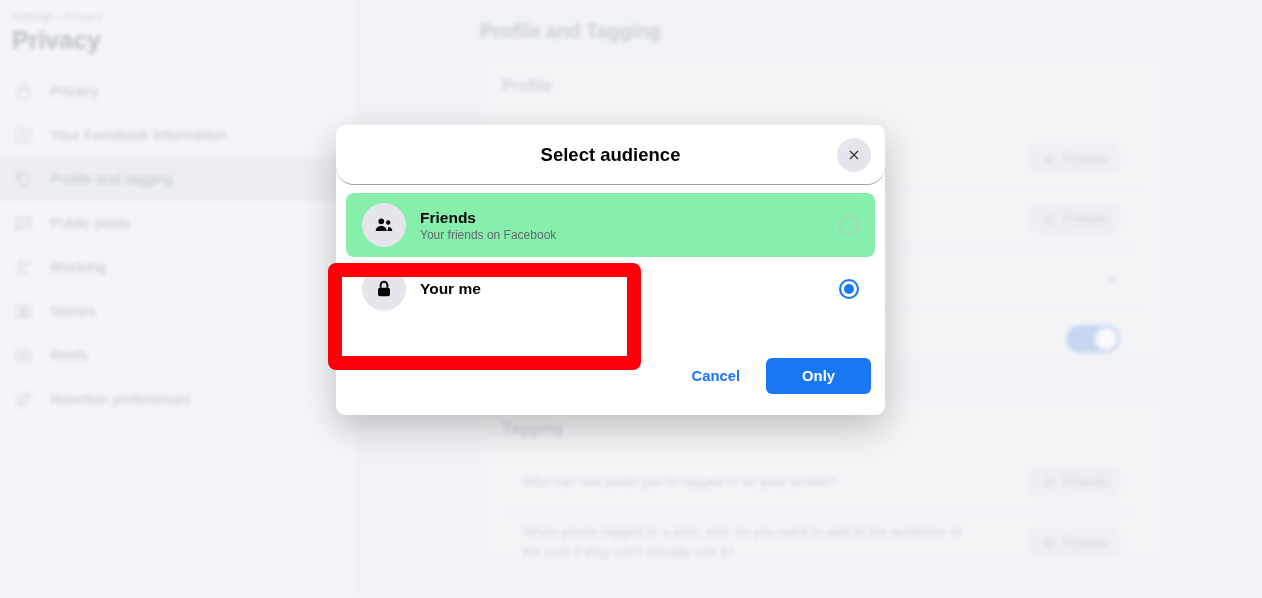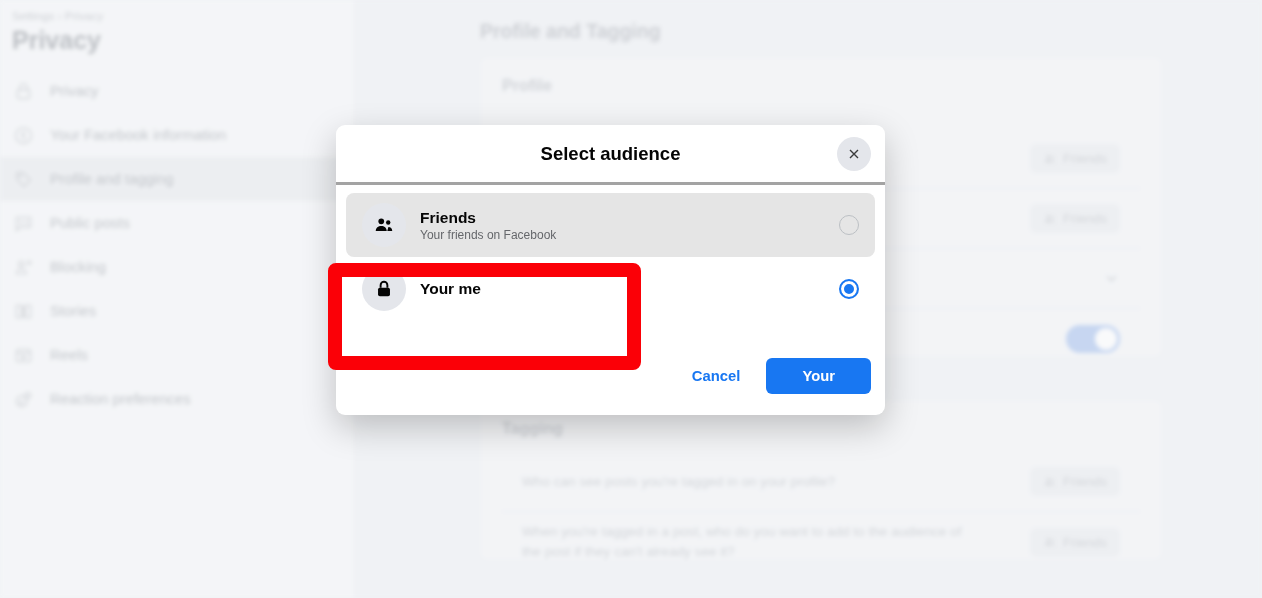--- a/index.html
+++ b/index.html
@@ -95,38 +95,39 @@
   .modal {
     position: absolute; left: 336px; top: 125px;
     width: 549px; height: 290px;
     background: #fff; border-radius: 9px;
     box-shadow: 0 12px 34px rgba(0,0,0,.22);
     overflow: hidden;
   }
   .modal-head {
     position: relative; height: 60px;
     display: flex; align-items: center; justify-content: center;
-    border-bottom: 3px solid #a3a3a3;
+    border-bottom: 1px solid #a3a3a3;
+    border-radius: 18px;
   }
   .modal-title { font-size: 18.5px; font-weight: bold; color: #050505; }
   .close-btn {
     position: absolute; right: 14px; top: 50%; transform: translateY(-50%);
     width: 34px; height: 34px; border-radius: 50%;
     background: #e4e6eb; display: flex; align-items: center; justify-content: center;
     cursor: pointer;
   }
   .close-btn svg { width: 16px; height: 16px; stroke: #3a3b3c; stroke-width: 2.1; }
 
   .opt-list { padding: 8px 0 0 0; }
   .opt {
     display: flex; align-items: center; gap: 14px;
     height: 64px; margin: 0 10px; padding: 0 16px;
     border-radius: 8px; cursor: pointer;
   }
-  .opt.hl { background: #e5e5e5; }
+  .opt.hl { background: #86efac; }
   .opt-ico {
     width: 44px; height: 44px; flex: 0 0 44px; border-radius: 50%;
     background: #e4e6eb; display: flex; align-items: center; justify-content: center;
   }
   .opt-ico svg { width: 22px; height: 22px; fill: #050505; }
   .opt-text { flex: 1 1 auto; }
   .opt-label { font-size: 15.5px; font-weight: bold; color: #050505; }
   .opt-sub { font-size: 12px; color: #65676b; margin-top: 1px; }
   .radio {
     width: 20px; height: 20px; border-radius: 50%;
@@ -368,19 +369,19 @@
         </span>
         <span class="opt-text">
           <div class="opt-label">Your me</div>
         </span>
         <span class="radio on"></span>
       </div>
     </div>
 
     <div class="modal-foot">
       <button class="btn-cancel">Cancel</button>
-      <button class="btn-save">Your</button>
+      <button class="btn-save">Only</button>
     </div>
   </div>
 
   <div class="redbox" style="border-color: rgb(251, 0, 7);"></div>
 
 </div>
 
 </body></html>

